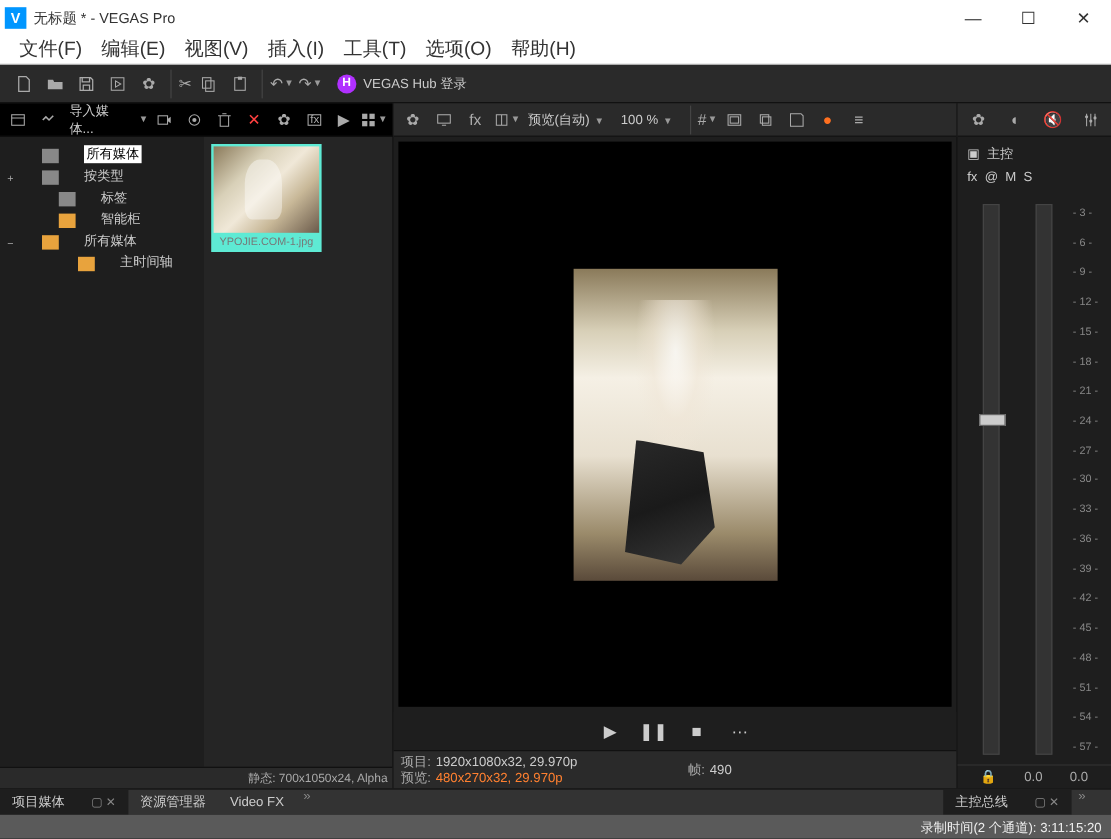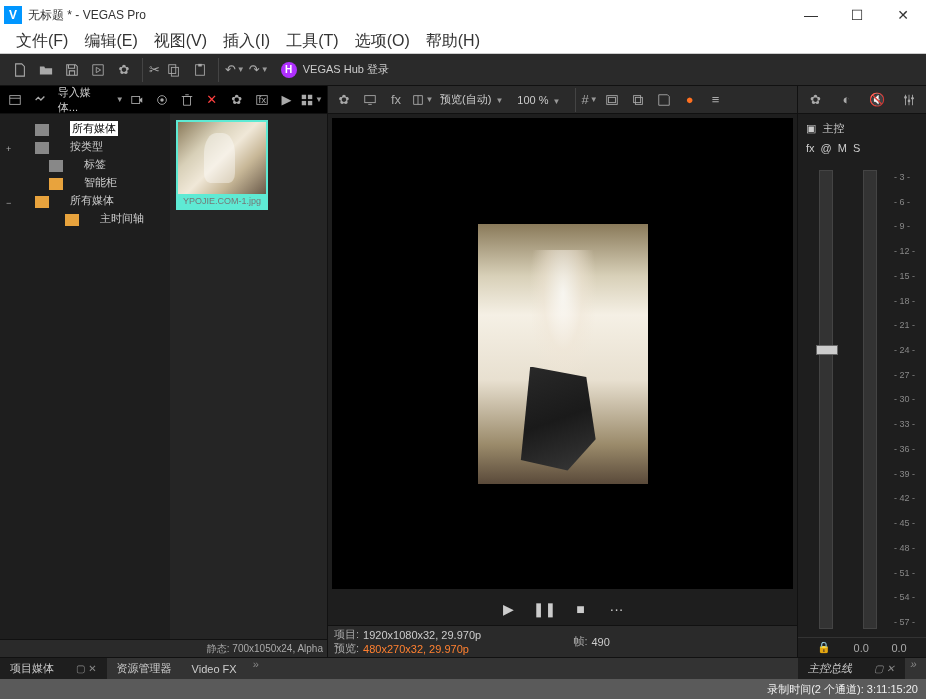--- a/index.html
+++ b/index.html
@@ -389,21 +389,21 @@
     <div style="display: flex; flex: 1 1 0%; margin-top: 44px;">
       <div class="tab active">
         <span>视频预览</span>
         <span class="tab-close">▢ ✕</span>
       </div>
       <div class="tab">
         <span>修剪器</span>
       </div>
       <div class="tab-add">»</div>
     </div>
-    <div style="display: flex; width: 128px; font-style: italic;">
+    <div style="display: flex; width: 140px;">
       <div class="tab active">
         <span>主控总线</span>
         <span class="tab-close">▢ ✕</span>
       </div>
       <div class="tab-add">»</div>
     </div>
   </div>
 
 <div class="statusbar">
   <span>录制时间(2 个通道): 3:11:15:20</span>

